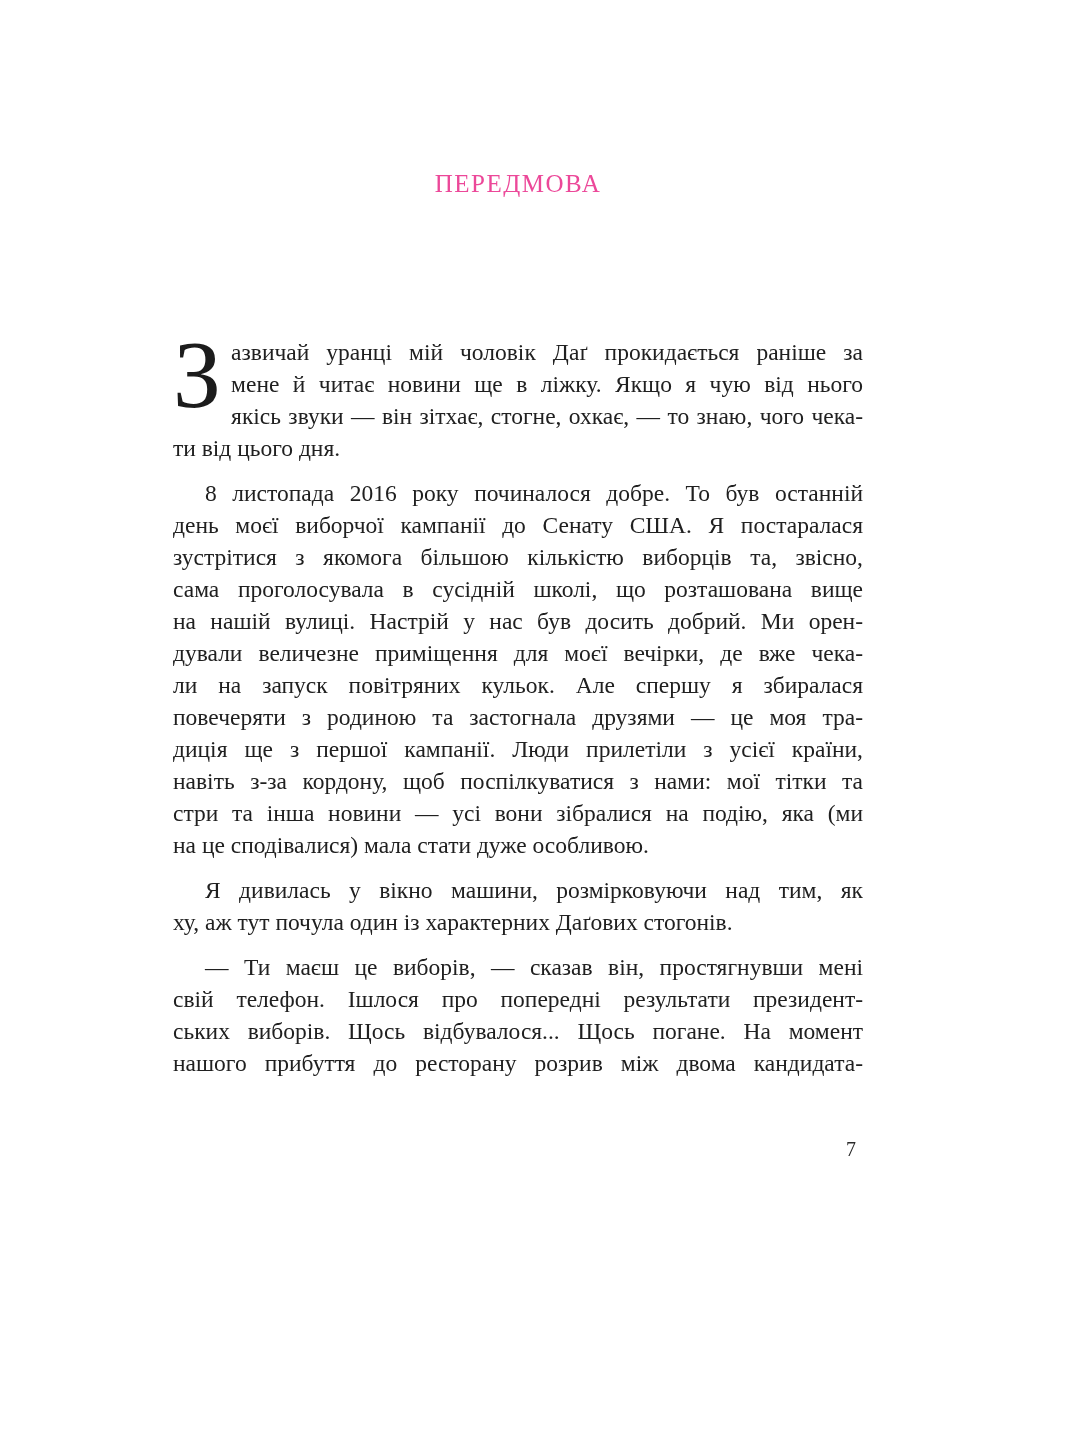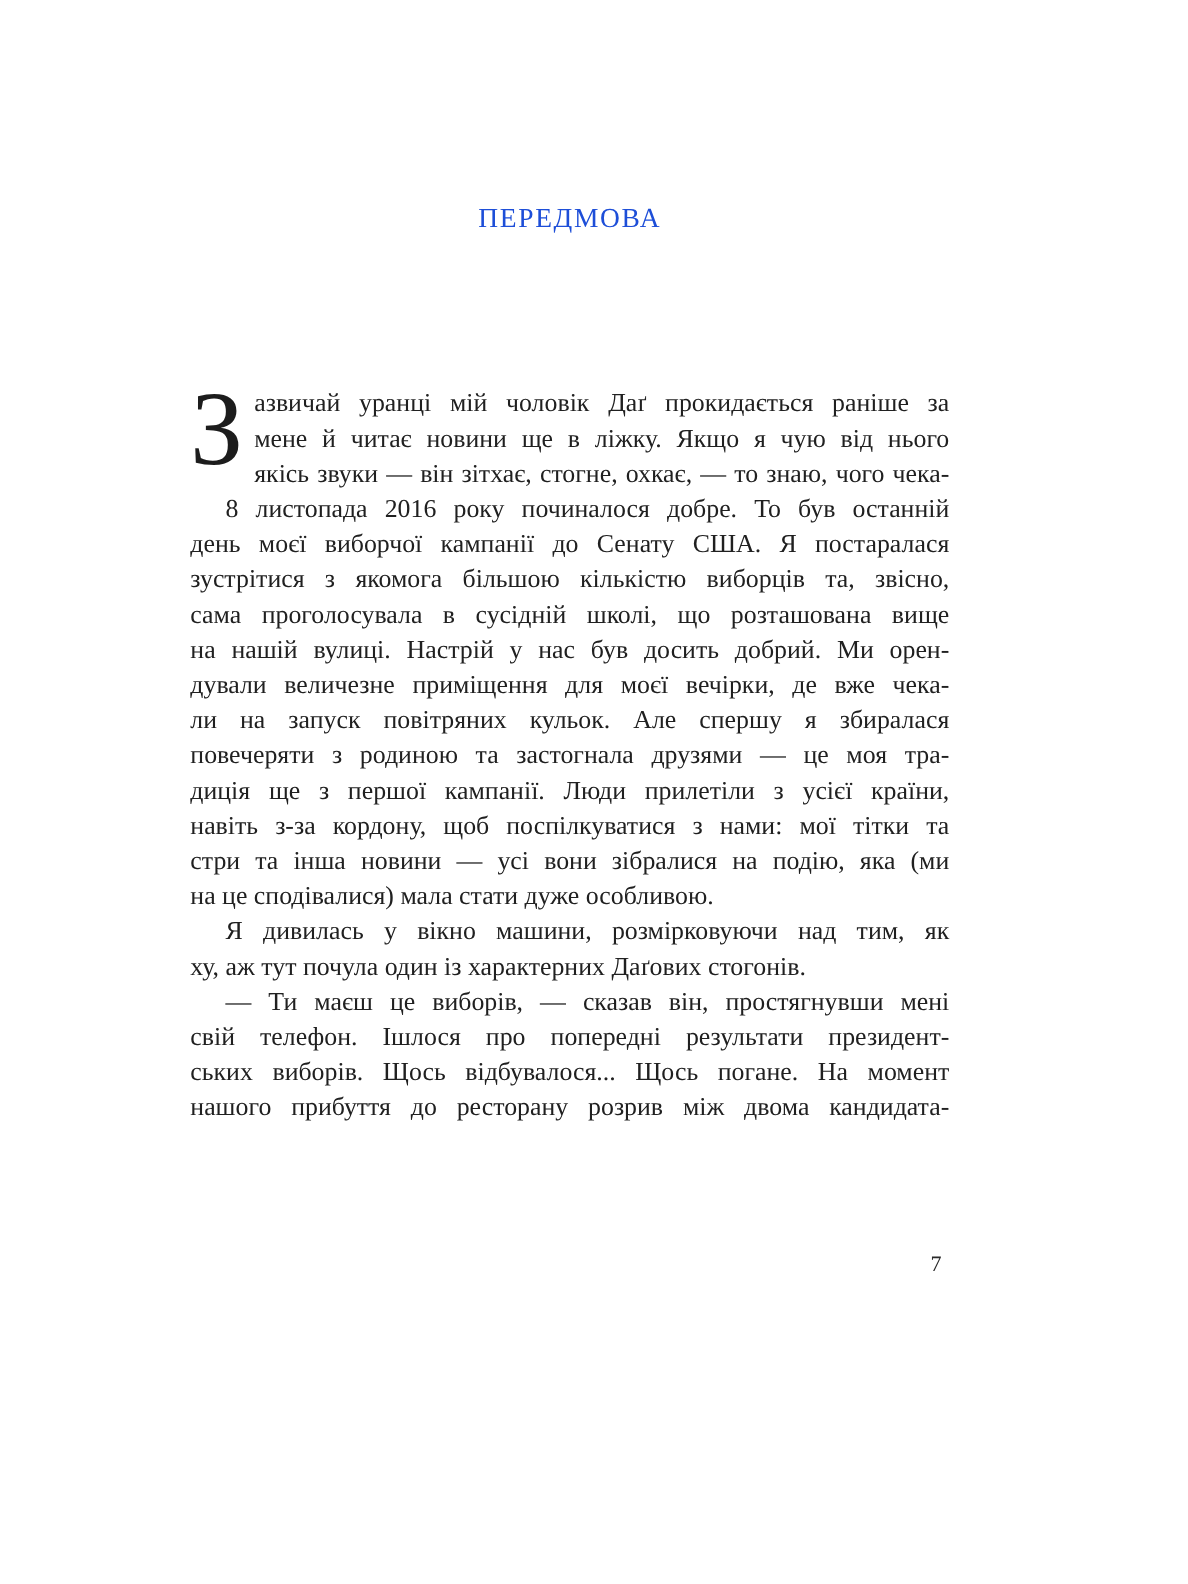--- a/index.html
+++ b/index.html
@@ -14,38 +14,39 @@
     background: #ffffff;
     font-family: "Liberation Serif", "DejaVu Serif", serif;
     color: #202020;
     overflow: hidden;
   }
   .column {
     width: 690px;
     margin-left: 173px;
   }
   .chapter-title {
-    margin: 15px;
+    margin: 0;
     padding-top: 170px;
     text-align: center;
     font-size: 25px;
     font-weight: 500;
     letter-spacing: 1.5px;
-    color: #1d4ed8;
+    color: #ec4899;
   }
   .text-block {
     margin-top: 138px;
     font-size: 23.5px;
     line-height: 32px;
   }
   .para {
     margin: 0;
   }
   .para.indent .line:first-child {
     text-indent: 32px;
+    margin-top: 13px;
   }
   .line {
     text-align: justify;
     text-align-last: justify;
     height: 32px;
     overflow: visible;
   }
   .line.last {
     text-align-last: left;
   }
@@ -73,20 +74,21 @@
 
 <div class="page">
   <div class="column">
     <h1 class="chapter-title">ПЕРЕДМОВА</h1>
     <div class="text-block">
         <div class="para">
           <span class="dropcap">З</span>
           <div class="line">азвичай уранці мій чоловік Даґ прокидається раніше за</div>
           <div class="line">мене й читає новини ще в ліжку. Якщо я чую від нього</div>
           <div class="line">якісь звуки — він зітхає, стогне, охкає, — то знаю, чого чека-</div>
+          <div class="line last">ти від цього дня.</div>
         </div>
         <div class="para indent">
           <div class="line">8 листопада 2016 року починалося добре. То був останній</div>
           <div class="line">день моєї виборчої кампанії до Сенату США. Я постаралася</div>
           <div class="line">зустрітися з якомога більшою кількістю виборців та, звісно,</div>
           <div class="line">сама проголосувала в сусідній школі, що розташована вище</div>
           <div class="line">на нашій вулиці. Настрій у нас був досить добрий. Ми орен-</div>
           <div class="line">дували величезне приміщення для моєї вечірки, де вже чека-</div>
           <div class="line">ли на запуск повітряних кульок. Але спершу я збиралася</div>
           <div class="line">повечеряти з родиною та застогнала друзями — це моя тра-</div>

